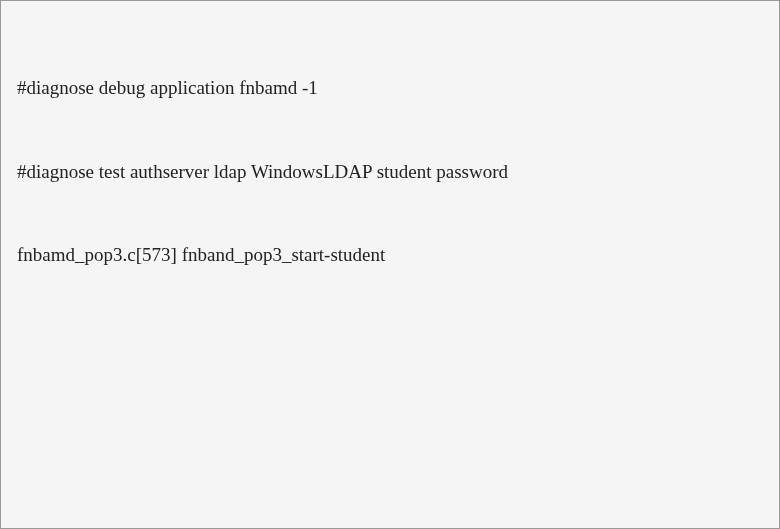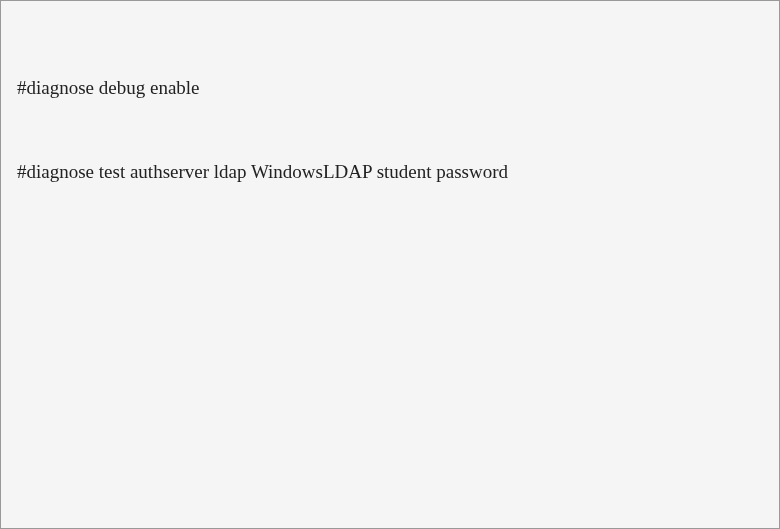--- a/index.html
+++ b/index.html
@@ -24,22 +24,23 @@
       word-wrap: break-word;
     }
     .log-line {
       display: block;
     }
   </style>
 </head>
 <body>
 
 <div class="log-container">
-  <span class="log-line">#diagnose debug enable</span>
+  <span class="log-line">#diagnose debug application fnbamd -1</span>
   <span class="log-line">#diagnose test authserver ldap WindowsLDAP student password</span>
+  <span class="log-line">fnbamd_pop3.c[573] fnband_pop3_start-student</span>
   
   
   
   
   
   
   
   
   
   

